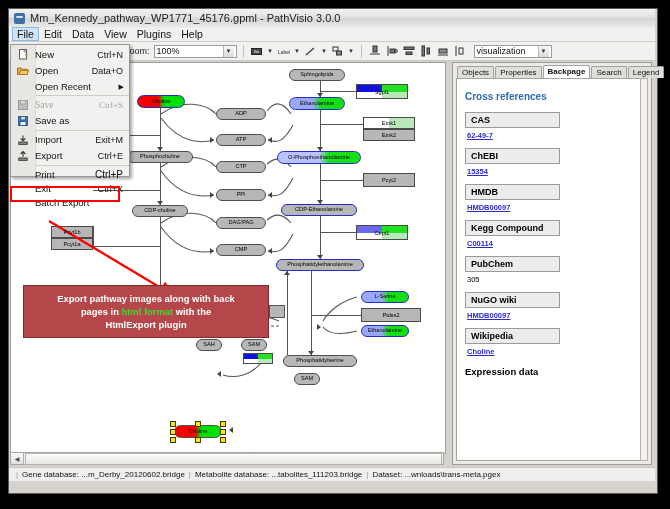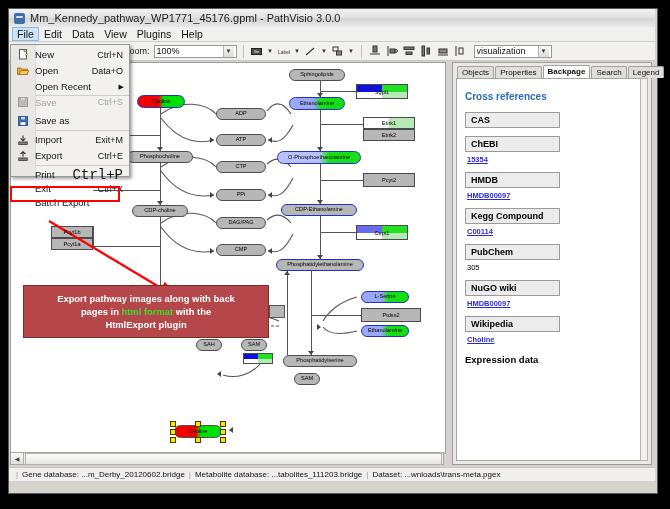--- a/index.html
+++ b/index.html
@@ -553,21 +553,21 @@
       <span style="margin-left:auto;margin-right:6px;font-size:9px;color:#111;">Data+O</span>
     </div>
 
     <div style="position:absolute;left:0;top:34px;width:100%;height:15px;display:flex;align-items:center;">
       <span style="width:24px;"></span>
       <span style="font-size:9.5px;color:#111;">Open Recent</span>
       <span style="margin-left:auto;margin-right:5px;font-size:7px;color:#111;">▶</span>
     </div>
     <div style="position:absolute;left:25px;top:50px;width:93px;height:1px;background:#cfcdc8;"></div>
 
-    <div style="position:absolute;left:0;top:52px;width:100%;height:15px;display:flex;align-items:flex-start;">
+    <div style="position:absolute;left:0;top:52px;width:100%;height:15px;display:flex;align-items:center;font-family:Liberation Serif, serif;">
       <span style="width:24px;display:flex;justify-content:center;">
         <svg width="10" height="10" viewBox="0 0 10 10">
             <rect x="0.5" y="0.5" width="9" height="9" fill="#bdbdbd" stroke="#9a9a9a"></rect>
             <rect x="2.5" y="0.5" width="5" height="3.5" fill="#d6d6d6" stroke="#aaa"></rect>
           </svg>
       </span>
       <span style="font-size:9.5px;color:#a6a6a6;">Save</span>
       <span style="margin-left:auto;margin-right:6px;font-size:9px;color:#a6a6a6;">Ctrl+S</span>
     </div>
 
@@ -602,21 +602,21 @@
           </svg>
       </span>
       <span style="font-size:9.5px;color:#111;">Export</span>
       <span style="margin-left:auto;margin-right:6px;font-size:9px;color:#111;">Ctrl+E</span>
     </div>
     <div style="position:absolute;left:25px;top:120px;width:93px;height:1px;background:#cfcdc8;"></div>
 
     <div style="position:absolute;left:0;top:122px;width:100%;height:15px;display:flex;align-items:center;">
       <span style="width:24px;"></span>
       <span style="font-size:9.5px;color:#111;">Print</span>
-      <span style="margin-left:auto;margin-right:6px;font-size:14px;color:#111;font-family:Liberation Mono, monospace;">Ctrl+P</span>
+      <span style="margin-left:auto;margin-right:6px;font-size:10px;color:#111;">Ctrl+P</span>
     </div>
 
     <div style="position:absolute;left:0;top:136px;width:100%;height:15px;display:flex;align-items:center;">
       <span style="width:24px;"></span>
       <span style="font-size:9.5px;color:#111;">Exit</span>
       <span style="margin-left:auto;margin-right:6px;font-size:9px;color:#111;">Ctrl+X</span>
     </div>
 
     <div style="position:absolute;left:0;top:150px;width:100%;height:15px;display:flex;align-items:center;">
       <span style="width:24px;"></span>
@@ -633,20 +633,21 @@
       <div class="tab active">Backpage</div>
       <div class="tab">Search</div>
       <div class="tab">Legend</div>
     </div>
 
     <div class="side-body">
       <div class="xref-title">Cross references</div>
 
       <div class="xref-item">
         <div class="xref-head">CAS</div>
+        <div class="xref-val">62-49-7</div>
       </div>
       <div class="xref-item">
         <div class="xref-head">ChEBI</div>
         <div class="xref-val">15354</div>
       </div>
       <div class="xref-item">
         <div class="xref-head">HMDB</div>
         <div class="xref-val">HMDB00097</div>
       </div>
       <div class="xref-item">

